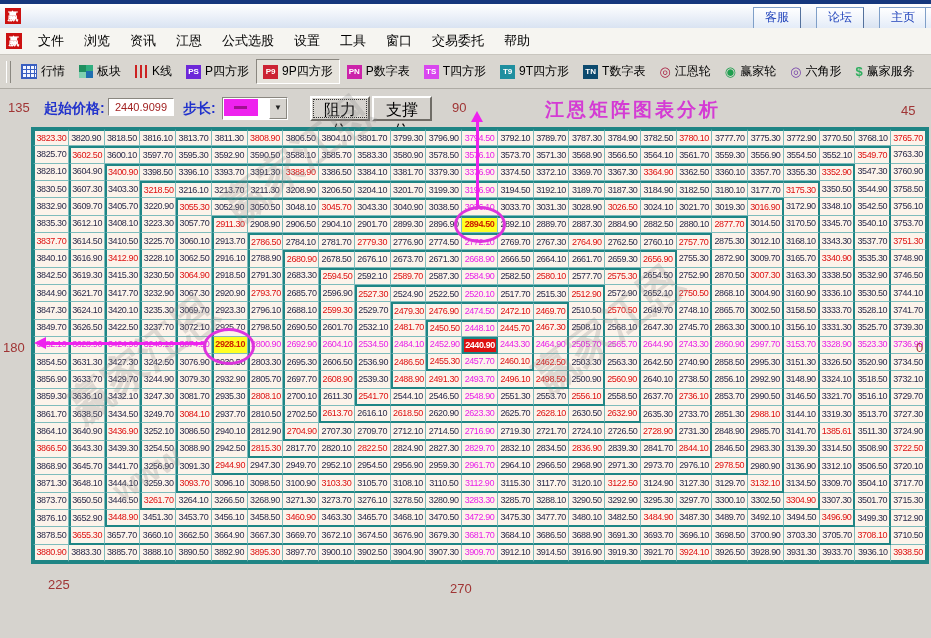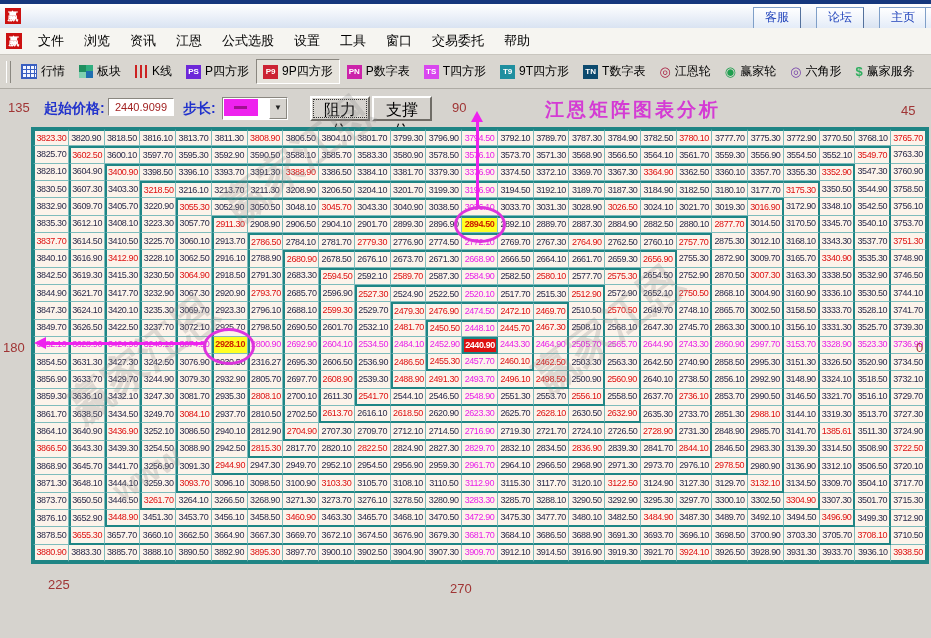--- a/index.html
+++ b/index.html
@@ -520,21 +520,21 @@
       <div class="cell rr card">3153.70</div>
       <div class="cell rr card">3328.90</div>
       <div class="cell rr card">3523.30</div>
       <div class="cell rr card">3736.90</div>
       <div class="cell rl">3854.50</div>
       <div class="cell rl">3631.30</div>
       <div class="cell rl">3427.30</div>
       <div class="cell rl">3242.50</div>
       <div class="cell rl">3076.90</div>
       <div class="cell rl">2930.50</div>
-      <div class="cell rl">2316.27</div>
+      <div class="cell rl">2803.30</div>
       <div class="cell rl">2695.30</div>
       <div class="cell rl">2606.50</div>
       <div class="cell rl">2536.90</div>
       <div class="cell rl diag">2486.50</div>
       <div class="cell rb rl diag">2455.30</div>
       <div class="cell rb card">2457.70</div>
       <div class="cell rb rr diag">2460.10</div>
       <div class="cell rr diag">2462.50</div>
       <div class="cell rr">2503.30</div>
       <div class="cell rr">2563.30</div>

